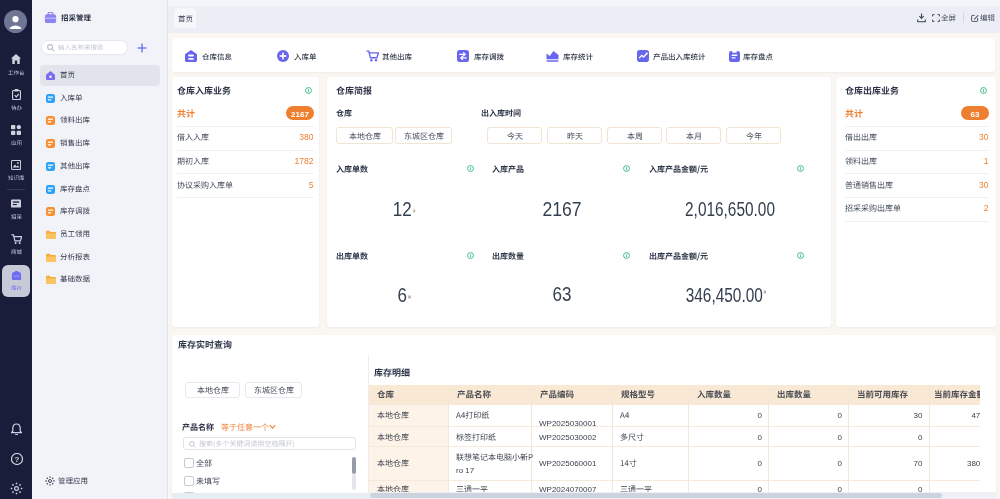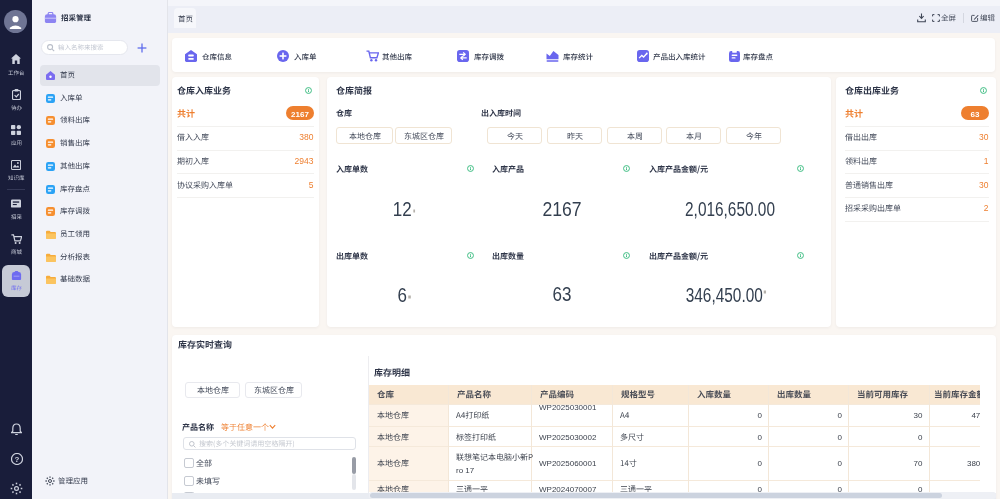--- a/index.html
+++ b/index.html
@@ -367,21 +367,21 @@
       <svg width="32.0" height="9.0" viewBox="0 0 32.0 9.0" style="display:block;overflow:visible">
         <path fill="#3f4656" d="M2.6 1.3H7.5V1.8H2.6ZM2.3 2.9H7.7V3.5H2.3ZM3.7 0.4H4.3V3.2H3.7ZM5.7 0.4H6.3V3.2H5.7ZM3.1 4.1H7V7.7H6.4V4.6H3.7V7.7H3.1ZM3.4 5.5H6.7V6H3.4ZM3.4 6.8H6.7V7.3H3.4ZM2.1 0.4 2.7 0.5Q2.4 1.2 2.1 1.9Q1.7 2.5 1.3 3.1Q0.9 3.7 0.5 4.1Q0.4 4.1 0.4 4Q0.3 3.8 0.3 3.7Q0.2 3.6 0.1 3.5Q0.5 3.2 0.9 2.6Q1.3 2.1 1.6 1.5Q1.9 1 2.1 0.4ZM1.3 2.4 1.8 1.8 1.9 1.9V7.7H1.3ZM10.4 1 10.7 0.5Q11.3 0.9 11.7 1.3Q12.1 1.8 12.4 2.3Q12.7 2.8 12.9 3.3Q13.2 3.8 13.4 4.3Q13.7 4.8 14 5.3Q14.3 5.7 14.7 6.2Q15.1 6.6 15.7 6.9Q15.7 7 15.6 7.1Q15.5 7.3 15.5 7.4Q15.4 7.5 15.4 7.6Q14.8 7.3 14.4 6.8Q14 6.4 13.6 5.9Q13.3 5.4 13 4.9Q12.8 4.3 12.5 3.8Q12.2 3.3 11.9 2.8Q11.6 2.3 11.3 1.8Q10.9 1.4 10.4 1ZM11.7 2.2 12.3 2.3Q12.1 3.6 11.6 4.6Q11.1 5.6 10.5 6.3Q9.8 7.1 8.9 7.6Q8.8 7.6 8.7 7.5Q8.6 7.4 8.5 7.3Q8.4 7.2 8.3 7.1Q9.7 6.4 10.5 5.2Q11.3 3.9 11.7 2.2ZM18.4 1 18.7 0.5Q19.3 0.9 19.7 1.3Q20.1 1.8 20.4 2.3Q20.7 2.8 20.9 3.3Q21.2 3.8 21.4 4.3Q21.7 4.8 22 5.3Q22.3 5.7 22.7 6.2Q23.1 6.6 23.7 6.9Q23.7 7 23.6 7.1Q23.5 7.3 23.5 7.4Q23.4 7.5 23.4 7.6Q22.8 7.3 22.4 6.8Q22 6.4 21.6 5.9Q21.3 5.4 21 4.9Q20.8 4.3 20.5 3.8Q20.2 3.3 19.9 2.8Q19.6 2.3 19.3 1.8Q18.9 1.4 18.4 1ZM19.7 2.2 20.3 2.3Q20.1 3.6 19.6 4.6Q19.1 5.6 18.5 6.3Q17.8 7.1 16.9 7.6Q16.8 7.6 16.7 7.5Q16.6 7.4 16.5 7.3Q16.4 7.2 16.3 7.1Q17.7 6.4 18.5 5.2Q19.3 3.9 19.7 2.2ZM26.1 2.6H31.3V3.2H26.1ZM25.9 5.9H31.6V6.4H25.9ZM28.7 3.6H29.3V7.7H28.7ZM26.6 5.1Q26.6 5 26.5 4.9Q26.5 4.8 26.5 4.7Q26.4 4.6 26.4 4.5Q26.5 4.5 26.6 4.3Q26.7 4.2 26.8 4Q26.9 3.9 27 3.7Q27.1 3.5 27.3 3.2Q27.4 2.9 27.6 2.6Q27.7 2.2 27.9 1.9L28.5 2.1Q28.3 2.6 28 3Q27.8 3.5 27.5 4Q27.3 4.4 27 4.7V4.8Q27 4.8 26.9 4.8Q26.9 4.8 26.8 4.9Q26.7 4.9 26.7 5Q26.6 5 26.6 5.1ZM26.6 5.1V4.6L26.9 4.4H31.1V5H27.4Q27 5 26.9 5Q26.7 5 26.6 5.1ZM25.3 1.1H31.6V1.7H25.3ZM25 1.1H25.6V3.4Q25.6 3.9 25.5 4.5Q25.5 5 25.4 5.6Q25.3 6.2 25.2 6.7Q25 7.3 24.8 7.7Q24.7 7.7 24.6 7.6Q24.5 7.5 24.4 7.5Q24.3 7.4 24.2 7.4Q24.5 6.9 24.6 6.4Q24.8 5.9 24.9 5.4Q24.9 4.9 24.9 4.4Q25 3.9 25 3.4ZM27.8 0.5 28.3 0.3Q28.5 0.5 28.6 0.8Q28.8 1.1 28.8 1.3L28.2 1.4Q28.2 1.2 28 1Q27.9 0.7 27.8 0.5Z"></path>
       </svg>
     </div>
 <div style="position:absolute;right:686.5px;top:137.3px;transform:translateY(-50%);transform-origin:right center;font:400 8.5px 'Liberation Sans',sans-serif;color:#ee7f2f;text-align:right;white-space:nowrap">380</div>
 <div style="position:absolute;left:177.0px;top:157.0px">
       <svg width="32.0" height="9.0" viewBox="0 0 32.0 9.0" style="display:block;overflow:visible">
         <path fill="#3f4656" d="M4.9 0.7H7.1V1.3H4.9ZM4.9 2.6H7.1V3.1H4.9ZM4.9 4.4H7.1V5H4.9ZM6.8 0.7H7.4V6.9Q7.4 7.2 7.4 7.3Q7.3 7.5 7.1 7.5Q6.9 7.6 6.7 7.6Q6.4 7.6 5.9 7.6Q5.9 7.5 5.8 7.4Q5.8 7.2 5.7 7.1Q6 7.1 6.3 7.1Q6.6 7.1 6.7 7.1Q6.8 7.1 6.8 7Q6.8 7 6.8 6.9ZM4.6 0.7H5.2V3.6Q5.2 4.1 5.2 4.6Q5.1 5.2 5.1 5.7Q5 6.3 4.8 6.8Q4.7 7.3 4.4 7.7Q4.3 7.7 4.2 7.6Q4.2 7.5 4.1 7.5Q4 7.4 3.9 7.4Q4.2 6.8 4.4 6.2Q4.6 5.5 4.6 4.9Q4.6 4.2 4.6 3.6ZM0.4 1.4H4.2V1.9H0.4ZM1.4 2.6H3.4V3.1H1.4ZM1.4 3.9H3.4V4.4H1.4ZM0.3 5.2H4.2V5.7H0.3ZM1.1 0.4H1.6V5.4H1.1ZM3.1 0.4H3.7V5.4H3.1ZM1.4 5.9 2 6.1Q1.8 6.5 1.5 6.9Q1.1 7.4 0.8 7.7Q0.8 7.6 0.7 7.6Q0.6 7.5 0.5 7.4Q0.4 7.4 0.3 7.3Q0.6 7.1 0.9 6.7Q1.2 6.3 1.4 5.9ZM2.6 6.1 3 5.9Q3.2 6.1 3.4 6.3Q3.5 6.5 3.7 6.7Q3.8 6.9 3.9 7.1L3.4 7.4Q3.3 7.2 3.2 7Q3 6.8 2.9 6.6Q2.7 6.3 2.6 6.1ZM11.3 1H15.1V1.6H11.3ZM14.8 1H15.4Q15.4 1 15.4 1.1Q15.4 1.1 15.4 1.2Q15.4 1.3 15.4 1.3Q15.3 2.9 15.3 3.9Q15.2 5 15.2 5.7Q15.1 6.4 15.1 6.7Q15 7.1 14.8 7.3Q14.7 7.4 14.6 7.5Q14.4 7.6 14.2 7.6Q14 7.6 13.7 7.6Q13.4 7.6 13 7.6Q13 7.5 13 7.3Q12.9 7.1 12.9 7Q13.2 7.1 13.5 7.1Q13.8 7.1 14 7.1Q14.1 7.1 14.2 7Q14.2 7 14.3 6.9Q14.4 6.8 14.5 6.5Q14.6 6.1 14.6 5.4Q14.7 4.8 14.7 3.7Q14.8 2.7 14.8 1.2ZM12.6 1.3 13.3 1.3Q13.2 2.4 13.1 3.4Q13 4.3 12.8 5.1Q12.6 5.9 12.2 6.6Q11.8 7.2 11.2 7.7Q11.2 7.6 11.1 7.5Q11 7.4 10.9 7.4Q10.8 7.3 10.8 7.2Q11.3 6.8 11.7 6.2Q12 5.6 12.2 4.9Q12.4 4.1 12.5 3.2Q12.6 2.3 12.6 1.3ZM9.6 4.1 10.2 3.3V7.7H9.6ZM11.1 3.3 11.5 3.6Q11.3 3.8 11.1 4.1Q10.8 4.3 10.7 4.5L10.4 4.2Q10.5 4 10.8 3.7Q11 3.5 11.1 3.3ZM8.4 1.7H10.8V2.3H8.4ZM10.1 3.7Q10.2 3.8 10.4 4Q10.6 4.1 10.8 4.4Q11 4.6 11.2 4.8Q11.3 5 11.4 5.1L11 5.6Q11 5.4 10.8 5.2Q10.6 5 10.4 4.7Q10.2 4.5 10.1 4.3Q9.9 4.1 9.8 4ZM10.6 1.7H10.7L10.9 1.7L11.2 2Q10.9 2.6 10.5 3.3Q10.1 4 9.6 4.6Q9.1 5.1 8.6 5.5Q8.6 5.5 8.5 5.3Q8.5 5.2 8.4 5.1Q8.3 5 8.3 5Q8.7 4.6 9.2 4.1Q9.6 3.6 10 3Q10.4 2.4 10.6 1.9ZM9.3 0.6 9.7 0.3Q9.9 0.6 10.1 0.9Q10.4 1.2 10.4 1.4L10 1.7Q9.9 1.5 9.7 1.1Q9.5 0.8 9.3 0.6ZM18.4 1 18.7 0.5Q19.3 0.9 19.7 1.3Q20.1 1.8 20.4 2.3Q20.7 2.8 20.9 3.3Q21.2 3.8 21.4 4.3Q21.7 4.8 22 5.3Q22.3 5.7 22.7 6.2Q23.1 6.6 23.7 6.9Q23.7 7 23.6 7.1Q23.5 7.3 23.5 7.4Q23.4 7.5 23.4 7.6Q22.8 7.3 22.4 6.8Q22 6.4 21.6 5.9Q21.3 5.4 21 4.9Q20.8 4.3 20.5 3.8Q20.2 3.3 19.9 2.8Q19.6 2.3 19.3 1.8Q18.9 1.4 18.4 1ZM19.7 2.2 20.3 2.3Q20.1 3.6 19.6 4.6Q19.1 5.6 18.5 6.3Q17.8 7.1 16.9 7.6Q16.8 7.6 16.7 7.5Q16.6 7.4 16.5 7.3Q16.4 7.2 16.3 7.1Q17.7 6.4 18.5 5.2Q19.3 3.9 19.7 2.2ZM26.1 2.6H31.3V3.2H26.1ZM25.9 5.9H31.6V6.4H25.9ZM28.7 3.6H29.3V7.7H28.7ZM26.6 5.1Q26.6 5 26.5 4.9Q26.5 4.8 26.5 4.7Q26.4 4.6 26.4 4.5Q26.5 4.5 26.6 4.3Q26.7 4.2 26.8 4Q26.9 3.9 27 3.7Q27.1 3.5 27.3 3.2Q27.4 2.9 27.6 2.6Q27.7 2.2 27.9 1.9L28.5 2.1Q28.3 2.6 28 3Q27.8 3.5 27.5 4Q27.3 4.4 27 4.7V4.8Q27 4.8 26.9 4.8Q26.9 4.8 26.8 4.9Q26.7 4.9 26.7 5Q26.6 5 26.6 5.1ZM26.6 5.1V4.6L26.9 4.4H31.1V5H27.4Q27 5 26.9 5Q26.7 5 26.6 5.1ZM25.3 1.1H31.6V1.7H25.3ZM25 1.1H25.6V3.4Q25.6 3.9 25.5 4.5Q25.5 5 25.4 5.6Q25.3 6.2 25.2 6.7Q25 7.3 24.8 7.7Q24.7 7.7 24.6 7.6Q24.5 7.5 24.4 7.5Q24.3 7.4 24.2 7.4Q24.5 6.9 24.6 6.4Q24.8 5.9 24.9 5.4Q24.9 4.9 24.9 4.4Q25 3.9 25 3.4ZM27.8 0.5 28.3 0.3Q28.5 0.5 28.6 0.8Q28.8 1.1 28.8 1.3L28.2 1.4Q28.2 1.2 28 1Q27.9 0.7 27.8 0.5Z"></path>
       </svg>
     </div>
-<div style="position:absolute;right:686.5px;top:161.0px;transform:translateY(-50%);transform-origin:right center;font:400 8.5px 'Liberation Sans',sans-serif;color:#ee7f2f;text-align:right;white-space:nowrap">2943</div>
+<div style="position:absolute;right:686.5px;top:161.0px;transform:translateY(-50%);transform-origin:right center;font:400 8.5px 'Liberation Sans',sans-serif;color:#ee7f2f;text-align:right;white-space:nowrap">1782</div>
 <div style="position:absolute;left:177.0px;top:180.7px">
       <svg width="56.0" height="9.0" viewBox="0 0 56.0 9.0" style="display:block;overflow:visible">
         <path fill="#3f4656" d="M0.4 2.2H2.7V2.8H0.4ZM1.3 0.3H1.9V7.7H1.3ZM3 1.8H6.3V2.4H3ZM6.1 1.8H6.7Q6.7 1.8 6.7 1.9Q6.7 2 6.7 2Q6.6 2.1 6.6 2.1Q6.6 3.5 6.6 4.4Q6.6 5.3 6.5 5.9Q6.5 6.5 6.4 6.8Q6.3 7.1 6.2 7.3Q6.1 7.4 6 7.5Q5.8 7.6 5.6 7.6Q5.4 7.6 5.1 7.6Q4.8 7.6 4.5 7.6Q4.5 7.4 4.5 7.3Q4.4 7.1 4.3 7Q4.7 7 5 7Q5.3 7 5.4 7Q5.5 7 5.6 7Q5.6 7 5.7 6.9Q5.8 6.8 5.8 6.5Q5.9 6.2 5.9 5.6Q6 5.1 6 4.2Q6 3.3 6.1 2ZM3.1 3.2 3.6 3.4Q3.5 4 3.3 4.6Q3.1 5.2 2.8 5.6Q2.7 5.6 2.7 5.5Q2.6 5.4 2.5 5.4Q2.4 5.3 2.3 5.3Q2.6 4.9 2.8 4.4Q3 3.8 3.1 3.2ZM6.7 3.4 7.2 3.3Q7.3 3.6 7.4 4.1Q7.6 4.5 7.6 4.9Q7.7 5.2 7.8 5.5L7.2 5.7Q7.2 5.4 7.1 5Q7 4.6 6.9 4.2Q6.8 3.7 6.7 3.4ZM4.4 0.4H5V1.8Q5 2.5 4.9 3.2Q4.8 4 4.6 4.8Q4.4 5.5 3.9 6.3Q3.5 7 2.7 7.7Q2.7 7.6 2.6 7.5Q2.5 7.5 2.4 7.4Q2.3 7.3 2.2 7.3Q3 6.7 3.4 6Q3.9 5.3 4.1 4.6Q4.3 3.8 4.3 3.1Q4.4 2.4 4.4 1.8ZM11.5 0.9Q11.8 2.4 12.3 3.7Q12.8 5 13.7 5.8Q14.5 6.7 15.8 7.2Q15.7 7.2 15.7 7.3Q15.6 7.4 15.5 7.5Q15.4 7.6 15.4 7.7Q14.4 7.3 13.6 6.7Q12.9 6.1 12.4 5.2Q11.9 4.4 11.5 3.3Q11.2 2.2 11 1ZM12.3 0.7 12.8 0.5Q13 0.7 13.2 1Q13.3 1.3 13.5 1.6Q13.6 1.9 13.7 2.1L13.1 2.4Q13.1 2.2 12.9 1.9Q12.8 1.6 12.7 1.3Q12.5 1 12.3 0.7ZM14.7 0.8 15.3 0.9Q15.1 2 14.8 3.1Q14.5 4.1 14 5Q13.5 5.8 12.7 6.5Q11.9 7.2 10.8 7.7Q10.8 7.7 10.7 7.6Q10.7 7.5 10.6 7.4Q10.5 7.3 10.5 7.2Q11.5 6.8 12.3 6.1Q13 5.5 13.5 4.6Q13.9 3.8 14.2 2.9Q14.5 1.9 14.7 0.8ZM8.9 0.9 9.3 0.5Q9.5 0.7 9.7 0.9Q9.9 1.2 10.1 1.4Q10.3 1.6 10.4 1.7L9.9 2.1Q9.8 1.9 9.6 1.7Q9.5 1.5 9.3 1.3Q9.1 1.1 8.9 0.9ZM9.5 7.5 9.4 6.9 9.6 6.7 11 5.6Q11.1 5.8 11.1 5.9Q11.2 6.1 11.2 6.2Q10.7 6.5 10.4 6.8Q10.1 7 9.9 7.1Q9.7 7.3 9.6 7.3Q9.6 7.4 9.5 7.5ZM8.4 2.8H10V3.4H8.4ZM9.5 7.5Q9.5 7.4 9.4 7.3Q9.3 7.2 9.3 7.2Q9.2 7.1 9.2 7Q9.2 7 9.4 6.7Q9.5 6.5 9.5 6.2V2.8H10.1V6.7Q10.1 6.7 10 6.7Q10 6.8 9.9 6.9Q9.8 7 9.7 7.1Q9.6 7.2 9.6 7.3Q9.5 7.4 9.5 7.5ZM22.4 1.5 23 1.8Q22.8 2.1 22.6 2.5Q22.4 2.8 22.2 3.1Q21.9 3.5 21.7 3.7L21.2 3.5Q21.4 3.2 21.6 2.9Q21.9 2.5 22.1 2.2Q22.3 1.8 22.4 1.5ZM17.1 2.1 17.7 1.8Q17.9 2.2 18.1 2.6Q18.4 3 18.5 3.3L17.9 3.6Q17.8 3.2 17.6 2.8Q17.4 2.4 17.1 2.1ZM19.3 1.8 19.9 1.6Q20 1.8 20.1 2.1Q20.2 2.4 20.3 2.6Q20.4 2.8 20.4 3L19.8 3.2Q19.8 2.9 19.6 2.5Q19.5 2.1 19.3 1.8ZM19.7 3.3H20.3V7.7H19.7ZM16.5 4H23.5V4.6H16.5ZM22.6 0.4 23.1 1Q22.5 1.1 21.7 1.2Q21 1.2 20.2 1.3Q19.3 1.4 18.5 1.4Q17.7 1.5 16.9 1.5Q16.9 1.4 16.9 1.3Q16.8 1.2 16.8 1.1Q16.8 1 16.7 1Q17.5 0.9 18.3 0.9Q19.1 0.8 19.9 0.7Q20.7 0.7 21.4 0.6Q22.1 0.5 22.6 0.4ZM19.5 4.3 20 4.5Q19.7 4.9 19.3 5.4Q19 5.8 18.5 6.2Q18.1 6.5 17.6 6.8Q17.2 7.2 16.7 7.4Q16.7 7.3 16.6 7.2Q16.5 7.1 16.4 7Q16.4 6.9 16.3 6.8Q16.7 6.7 17.2 6.4Q17.6 6.1 18.1 5.8Q18.5 5.4 18.9 5Q19.2 4.6 19.5 4.3ZM20.5 4.2Q20.7 4.6 21.1 5Q21.5 5.4 21.9 5.7Q22.3 6.1 22.8 6.4Q23.3 6.6 23.7 6.8Q23.7 6.9 23.6 7Q23.5 7.1 23.4 7.2Q23.3 7.3 23.3 7.4Q22.8 7.1 22.4 6.8Q21.9 6.5 21.5 6.1Q21 5.8 20.6 5.3Q20.2 4.9 20 4.5ZM25.7 2H26.2V4.1Q26.2 4.5 26.2 5Q26.1 5.5 26 5.9Q25.8 6.4 25.5 6.9Q25.2 7.3 24.6 7.7Q24.6 7.6 24.5 7.5Q24.4 7.4 24.3 7.3Q24.8 7 25.1 6.6Q25.4 6.2 25.5 5.7Q25.6 5.3 25.7 4.9Q25.7 4.4 25.7 4.1ZM26.1 6.1 26.5 5.8Q26.7 6 26.9 6.3Q27.1 6.5 27.3 6.8Q27.5 7 27.6 7.2L27.2 7.5Q27.1 7.4 26.9 7.1Q26.7 6.8 26.5 6.6Q26.3 6.3 26.1 6.1ZM24.6 0.8H27.3V5.6H26.8V1.3H25.1V5.6H24.6ZM28.6 0.3 29.1 0.4Q29 1 28.8 1.5Q28.6 2.1 28.3 2.5Q28.1 3 27.8 3.4Q27.8 3.3 27.7 3.3Q27.6 3.2 27.5 3.1Q27.4 3.1 27.3 3Q27.6 2.7 27.8 2.2Q28.1 1.8 28.3 1.3Q28.4 0.8 28.6 0.3ZM28.5 1.6H31.1V2.1H28.2ZM30.9 1.6H31.5Q31.5 1.6 31.5 1.6Q31.5 1.7 31.5 1.8Q31.5 1.9 31.5 1.9Q31.4 3.3 31.4 4.3Q31.3 5.3 31.3 5.9Q31.2 6.5 31.1 6.8Q31.1 7.2 31 7.3Q30.8 7.5 30.7 7.6Q30.6 7.6 30.4 7.7Q30.2 7.7 29.9 7.7Q29.6 7.7 29.4 7.7Q29.3 7.5 29.3 7.4Q29.3 7.2 29.2 7.1Q29.5 7.1 29.8 7.1Q30 7.1 30.1 7.1Q30.2 7.1 30.3 7.1Q30.4 7 30.4 7Q30.5 6.9 30.6 6.5Q30.7 6.2 30.7 5.6Q30.8 5 30.8 4Q30.8 3.1 30.9 1.7ZM27.9 6 27.8 5.5 28.1 5.3 30.1 4.9Q30.1 5.1 30.1 5.2Q30.1 5.3 30.2 5.4Q29.5 5.6 29 5.6Q28.6 5.7 28.4 5.8Q28.2 5.8 28 5.9Q27.9 5.9 27.9 6ZM27.9 6Q27.9 5.9 27.8 5.8Q27.8 5.7 27.8 5.6Q27.7 5.5 27.7 5.4Q27.8 5.4 27.9 5.3Q28 5.2 28 4.9Q28.1 4.8 28.2 4.5Q28.3 4.1 28.5 3.7Q28.6 3.2 28.7 2.8L29.2 2.9Q29.1 3.4 29 3.9Q28.8 4.4 28.6 4.8Q28.4 5.3 28.2 5.6V5.6Q28.2 5.6 28.2 5.7Q28.1 5.7 28.1 5.8Q28 5.8 27.9 5.9Q27.9 5.9 27.9 6ZM29.4 4 29.8 3.8Q29.9 4.2 30.1 4.5Q30.2 4.9 30.3 5.2Q30.4 5.5 30.5 5.8L30 6Q30 5.7 29.9 5.4Q29.8 5 29.6 4.7Q29.5 4.3 29.4 4ZM34.4 1 34.7 0.5Q35.3 0.9 35.7 1.3Q36.1 1.8 36.4 2.3Q36.7 2.8 36.9 3.3Q37.2 3.8 37.4 4.3Q37.7 4.8 38 5.3Q38.3 5.7 38.7 6.2Q39.1 6.6 39.7 6.9Q39.7 7 39.6 7.1Q39.5 7.3 39.5 7.4Q39.4 7.5 39.4 7.6Q38.8 7.3 38.4 6.8Q38 6.4 37.6 5.9Q37.3 5.4 37 4.9Q36.8 4.3 36.5 3.8Q36.2 3.3 35.9 2.8Q35.6 2.3 35.3 1.8Q34.9 1.4 34.4 1ZM35.7 2.2 36.3 2.3Q36.1 3.6 35.6 4.6Q35.1 5.6 34.5 6.3Q33.8 7.1 32.9 7.6Q32.8 7.6 32.7 7.5Q32.6 7.4 32.5 7.3Q32.4 7.2 32.3 7.1Q33.7 6.4 34.5 5.2Q35.3 3.9 35.7 2.2ZM42.1 2.6H47.3V3.2H42.1ZM41.9 5.9H47.6V6.4H41.9ZM44.7 3.6H45.3V7.7H44.7ZM42.6 5.1Q42.6 5 42.5 4.9Q42.5 4.8 42.5 4.7Q42.4 4.6 42.4 4.5Q42.5 4.5 42.6 4.3Q42.7 4.2 42.8 4Q42.9 3.9 43 3.7Q43.1 3.5 43.3 3.2Q43.4 2.9 43.6 2.6Q43.7 2.2 43.9 1.9L44.5 2.1Q44.3 2.6 44 3Q43.8 3.5 43.5 4Q43.3 4.4 43 4.7V4.8Q43 4.8 42.9 4.8Q42.9 4.8 42.8 4.9Q42.7 4.9 42.7 5Q42.6 5 42.6 5.1ZM42.6 5.1V4.6L42.9 4.4H47.1V5H43.4Q43 5 42.9 5Q42.7 5 42.6 5.1ZM41.3 1.1H47.6V1.7H41.3ZM41 1.1H41.6V3.4Q41.6 3.9 41.5 4.5Q41.5 5 41.4 5.6Q41.3 6.2 41.2 6.7Q41 7.3 40.8 7.7Q40.7 7.7 40.6 7.6Q40.5 7.5 40.4 7.5Q40.3 7.4 40.2 7.4Q40.5 6.9 40.6 6.4Q40.8 5.9 40.9 5.4Q40.9 4.9 40.9 4.4Q41 3.9 41 3.4ZM43.8 0.5 44.3 0.3Q44.5 0.5 44.6 0.8Q44.8 1.1 44.8 1.3L44.2 1.4Q44.2 1.2 44 1Q43.9 0.7 43.8 0.5ZM51.7 2H52.3V7.7H51.7ZM49.8 3.5V4.4H54.3V3.5ZM49.8 2.2V3.1H54.3V2.2ZM49.2 1.7H54.9V4.9H49.2ZM48.4 5.7H55.6V6.2H48.4ZM49.9 0.6 50.4 0.4Q50.6 0.6 50.9 1Q51.1 1.3 51.3 1.5L50.7 1.8Q50.6 1.6 50.4 1.2Q50.1 0.9 49.9 0.6ZM53.7 0.4 54.3 0.6Q54.1 1 53.8 1.3Q53.5 1.7 53.3 2L52.8 1.8Q52.9 1.6 53.1 1.4Q53.3 1.1 53.4 0.8Q53.6 0.6 53.7 0.4Z"></path>
       </svg>
     </div>
 <div style="position:absolute;right:686.5px;top:184.7px;transform:translateY(-50%);transform-origin:right center;font:400 8.5px 'Liberation Sans',sans-serif;color:#ee7f2f;text-align:right;white-space:nowrap">5</div>
 <div style="position:absolute;left:177px;top:125.8px;width:136.5px;height:1px;background:#f2f1ef"></div>
 <div style="position:absolute;left:177px;top:149.5px;width:136.5px;height:1px;background:#f2f1ef"></div>
 <div style="position:absolute;left:177px;top:173.2px;width:136.5px;height:1px;background:#f2f1ef"></div>
 <div style="position:absolute;left:177px;top:196.9px;width:136.5px;height:1px;background:#f2f1ef"></div>
@@ -678,21 +678,21 @@
 <div style="position:absolute;left:8.5px;top:76.0px">
         <svg width="32.0" height="9.0" viewBox="0 0 32.0 9.0" style="display:block;overflow:visible">
           <path fill="#3c424d" d="M0.5 2H7.5V2.6H0.5ZM1.8 5.6H6.2V6.2H1.8ZM3.7 0.3H4.3V7.7H3.7ZM3.1 2.2 3.6 2.4Q3.3 3.2 2.9 4Q2.4 4.7 1.9 5.4Q1.4 6 0.7 6.4Q0.7 6.3 0.6 6.2Q0.5 6.2 0.5 6.1Q0.4 6 0.3 5.9Q0.9 5.6 1.4 5Q2 4.4 2.4 3.7Q2.8 3 3.1 2.2ZM4.9 2.2Q5.1 3 5.6 3.7Q6 4.4 6.6 5Q7.1 5.5 7.7 5.9Q7.6 5.9 7.6 6Q7.5 6.1 7.4 6.2Q7.3 6.3 7.2 6.4Q6.6 6 6.1 5.4Q5.5 4.7 5.1 4Q4.6 3.2 4.3 2.4ZM13.1 0.3H13.6V5.9H13.1ZM10.6 3.6 14.9 1.8 15.1 2.3 10.8 4.2ZM11.4 1.1H12V6.4Q12 6.6 12.1 6.8Q12.1 6.9 12.2 6.9Q12.4 7 12.6 7Q12.7 7 12.9 7Q13.1 7 13.3 7Q13.6 7 13.8 7Q14.1 7 14.3 7Q14.5 7 14.6 7Q14.8 7 14.9 6.9Q15 6.8 15.1 6.5Q15.1 6.3 15.2 5.8Q15.3 5.9 15.4 6Q15.6 6 15.7 6Q15.7 6.6 15.6 6.9Q15.5 7.2 15.2 7.4Q15 7.5 14.6 7.5Q14.5 7.5 14.3 7.5Q14.1 7.5 13.9 7.5Q13.6 7.5 13.3 7.5Q13.1 7.5 12.9 7.5Q12.7 7.5 12.6 7.5Q12.2 7.5 11.9 7.4Q11.6 7.3 11.5 7.1Q11.4 6.8 11.4 6.4ZM14.8 1.9H14.7L14.8 1.8L15 1.7L15.4 1.8L15.3 1.9Q15.3 2.5 15.3 3Q15.3 3.5 15.3 3.9Q15.3 4.3 15.3 4.6Q15.3 4.8 15.3 5Q15.2 5.2 15.1 5.3Q15 5.4 14.8 5.5Q14.7 5.5 14.5 5.5Q14.2 5.6 14.1 5.6Q14.1 5.4 14 5.3Q14 5.1 13.9 5Q14.1 5 14.2 5Q14.4 5 14.5 5Q14.6 5 14.6 5Q14.7 5 14.7 4.8Q14.7 4.7 14.7 4.5Q14.8 4.3 14.8 3.9Q14.8 3.5 14.8 3Q14.8 2.5 14.8 1.9ZM8.3 2.2H10.9V2.8H8.3ZM9.4 0.4H9.9V5.6H9.4ZM8.3 5.8Q8.6 5.7 9 5.5Q9.4 5.3 9.9 5.1Q10.4 5 10.8 4.8L11 5.3Q10.3 5.6 9.7 5.9Q9 6.2 8.5 6.4ZM18.2 3.2H21.7V3.7H18.2ZM17.8 3.2H18.5V6.4Q18.5 6.6 18.5 6.7Q18.6 6.8 18.7 6.8Q18.9 6.9 19.3 6.9Q19.4 6.9 19.6 6.9Q19.8 6.9 20.1 6.9Q20.4 6.9 20.7 6.9Q21 6.9 21.2 6.9Q21.4 6.9 21.6 6.9Q21.9 6.9 22 6.8Q22.2 6.7 22.2 6.4Q22.3 6.2 22.3 5.7Q22.4 5.7 22.5 5.8Q22.6 5.8 22.7 5.9Q22.8 5.9 22.9 5.9Q22.9 6.5 22.8 6.9Q22.6 7.2 22.4 7.3Q22.1 7.5 21.6 7.5Q21.5 7.5 21.3 7.5Q21.2 7.5 20.9 7.5Q20.7 7.5 20.4 7.5Q20.1 7.5 19.9 7.5Q19.7 7.5 19.5 7.5Q19.3 7.5 19.2 7.5Q18.7 7.5 18.4 7.4Q18.1 7.3 18 7.1Q17.8 6.8 17.8 6.4ZM20 0.3 20.5 0.6Q20.1 1.3 19.5 1.9Q18.9 2.5 18.2 3Q17.4 3.6 16.7 3.9Q16.6 3.8 16.5 3.7Q16.4 3.5 16.2 3.4Q17 3.1 17.7 2.6Q18.4 2.1 19 1.5Q19.6 1 20 0.3ZM20.2 0.7Q21 1.6 21.8 2.2Q22.7 2.8 23.8 3.3Q23.6 3.4 23.5 3.5Q23.4 3.7 23.4 3.8Q22.7 3.4 22 3Q21.4 2.6 20.8 2.1Q20.3 1.6 19.7 0.9ZM21.5 3.2H22.1Q22.1 3.2 22.1 3.2Q22.1 3.3 22.1 3.3Q22.1 3.4 22.1 3.4Q22.1 4.1 22 4.6Q22 5 21.9 5.2Q21.9 5.5 21.8 5.6Q21.7 5.7 21.6 5.7Q21.4 5.8 21.2 5.8Q21.1 5.8 20.8 5.8Q20.5 5.8 20.1 5.8Q20.1 5.7 20.1 5.5Q20 5.4 20 5.2Q20.3 5.3 20.6 5.3Q20.9 5.3 21 5.3Q21.2 5.3 21.3 5.2Q21.3 5.2 21.4 4.9Q21.4 4.7 21.4 4.3Q21.5 3.9 21.5 3.3ZM26.1 2.6H31.3V3.2H26.1ZM25.9 5.9H31.6V6.4H25.9ZM28.7 3.6H29.3V7.7H28.7ZM26.6 5.1Q26.6 5 26.5 4.9Q26.5 4.8 26.5 4.7Q26.4 4.6 26.4 4.5Q26.5 4.5 26.6 4.3Q26.7 4.2 26.8 4Q26.9 3.9 27 3.7Q27.1 3.5 27.3 3.2Q27.4 2.9 27.6 2.6Q27.7 2.2 27.9 1.9L28.5 2.1Q28.3 2.6 28 3Q27.8 3.5 27.5 4Q27.3 4.4 27 4.7V4.8Q27 4.8 26.9 4.8Q26.9 4.8 26.8 4.9Q26.7 4.9 26.7 5Q26.6 5 26.6 5.1ZM26.6 5.1V4.6L26.9 4.4H31.1V5H27.4Q27 5 26.9 5Q26.7 5 26.6 5.1ZM25.3 1.1H31.6V1.7H25.3ZM25 1.1H25.6V3.4Q25.6 3.9 25.5 4.5Q25.5 5 25.4 5.6Q25.3 6.2 25.2 6.7Q25 7.3 24.8 7.7Q24.7 7.7 24.6 7.6Q24.5 7.5 24.4 7.5Q24.3 7.4 24.2 7.4Q24.5 6.9 24.6 6.4Q24.8 5.9 24.9 5.4Q24.9 4.9 24.9 4.4Q25 3.9 25 3.4ZM27.8 0.5 28.3 0.3Q28.5 0.5 28.6 0.8Q28.8 1.1 28.8 1.3L28.2 1.4Q28.2 1.2 28 1Q27.9 0.7 27.8 0.5Z"></path>
         </svg>
       </div>
 <div style="position:absolute;left:88.0px;top:76.0px">
         <svg width="33.3" height="9.0" viewBox="0 0 33.3 9.0" style="display:block;overflow:visible">
           <path fill="#3c424d" d="M0 7 2 1.2H2.8L4.8 7H4L3 3.8Q2.9 3.3 2.7 2.8Q2.6 2.3 2.4 1.8H2.4Q2.3 2.3 2.1 2.8Q2 3.3 1.8 3.8L0.8 7ZM1.1 5.2V4.7H3.8V5.2ZM7.6 7V3Q7.6 2.8 7.6 2.5Q7.6 2.2 7.6 2H7.6Q7.5 2.2 7.4 2.4Q7.2 2.6 7.1 2.8L5.8 4.8H9.1V5.4H5V4.9L7.5 1.2H8.3V7ZM9.6 4.6Q10 4.5 10.5 4.3Q11 4.2 11.5 4Q12.1 3.9 12.6 3.7L12.7 4.3Q11.9 4.5 11.2 4.8Q10.4 5 9.8 5.2ZM9.7 1.9H12.6V2.5H9.7ZM10.9 0.3H11.5V6.9Q11.5 7.1 11.4 7.3Q11.4 7.4 11.2 7.5Q11 7.6 10.8 7.6Q10.5 7.6 10.1 7.6Q10.1 7.5 10 7.3Q10 7.2 9.9 7Q10.2 7 10.4 7Q10.7 7 10.7 7Q10.9 7 10.9 6.9ZM12.6 1H17V1.6H12.6ZM14.9 1.2H15.6V6.8Q15.6 7.1 15.5 7.3Q15.4 7.4 15.2 7.5Q15 7.6 14.6 7.6Q14.2 7.6 13.6 7.6Q13.6 7.5 13.6 7.4Q13.5 7.3 13.5 7.2Q13.4 7.1 13.4 7Q13.7 7 13.9 7Q14.2 7 14.4 7Q14.6 7 14.7 7Q14.8 7 14.9 6.9Q14.9 6.9 14.9 6.8ZM18.4 3.1H21V3.7H18.4ZM24 0.9H24.6V5.7Q24.6 5.9 24.6 6.1Q24.5 6.2 24.3 6.3Q24.1 6.4 23.8 6.4Q23.5 6.4 23 6.4Q23 6.4 23 6.2Q22.9 6.1 22.9 6Q22.8 5.9 22.8 5.8Q23.2 5.8 23.5 5.8Q23.8 5.8 23.8 5.8Q24 5.8 24 5.8Q24 5.7 24 5.6ZM21.6 0.9H24.3V1.5H22.2V7.7H21.6ZM20.5 0.5 20.9 1Q20.6 1.1 20.1 1.3Q19.7 1.4 19.2 1.5Q18.8 1.6 18.3 1.7Q18.3 1.6 18.2 1.5Q18.2 1.4 18.1 1.3Q18.5 1.2 19 1Q19.4 0.9 19.8 0.8Q20.2 0.6 20.5 0.5ZM18.1 1.3H18.7V6.2L18 6.7Q18 6.7 18 6.5Q17.9 6.4 17.9 6.3Q17.8 6.2 17.8 6.1Q17.9 6.1 18 5.9Q18.1 5.8 18.1 5.6ZM18 6.7 18 6.2 18.3 6 20.9 5.3Q20.9 5.5 20.9 5.6Q20.9 5.8 21 5.9Q20.2 6.1 19.8 6.2Q19.3 6.3 19 6.4Q18.6 6.5 18.5 6.6Q18.3 6.6 18.2 6.7Q18.1 6.7 18 6.7ZM25.9 5.6Q25.9 5.5 25.8 5.4Q25.8 5.3 25.8 5.2Q25.7 5.1 25.7 5Q25.8 5 26 4.9Q26.1 4.7 26.3 4.5Q26.4 4.4 26.6 4.2Q26.8 3.9 27.1 3.6Q27.3 3.2 27.6 2.8Q27.8 2.5 28 2L28.5 2.4Q28 3.2 27.4 3.9Q26.9 4.7 26.3 5.3V5.3Q26.3 5.3 26.2 5.3Q26.2 5.3 26.1 5.4Q26 5.4 25.9 5.5Q25.9 5.5 25.9 5.6ZM25.9 5.6 25.8 5.1 26.1 4.9 28.5 4.5Q28.5 4.6 28.5 4.7Q28.5 4.9 28.5 5Q27.7 5.1 27.2 5.2Q26.7 5.3 26.4 5.4Q26.2 5.5 26.1 5.5Q25.9 5.5 25.9 5.6ZM25.8 3.7Q25.8 3.6 25.8 3.5Q25.7 3.4 25.7 3.3Q25.7 3.2 25.6 3.1Q25.7 3.1 25.8 2.9Q26 2.8 26.1 2.6Q26.2 2.5 26.3 2.3Q26.4 2 26.6 1.7Q26.8 1.4 26.9 1Q27.1 0.7 27.2 0.3L27.8 0.6Q27.6 1.1 27.3 1.6Q27 2.1 26.8 2.5Q26.5 3 26.2 3.3V3.3Q26.2 3.3 26.1 3.4Q26.1 3.4 26 3.5Q25.9 3.5 25.9 3.6Q25.8 3.6 25.8 3.7ZM25.8 3.7 25.8 3.2 26.1 3 27.6 2.9Q27.6 3 27.6 3.1Q27.6 3.3 27.6 3.4Q27 3.4 26.7 3.5Q26.4 3.5 26.2 3.6Q26 3.6 26 3.6Q25.9 3.6 25.8 3.7ZM25.7 6.6Q26 6.5 26.5 6.4Q26.9 6.3 27.4 6.2Q27.9 6.1 28.5 6L28.5 6.5Q27.8 6.7 27.1 6.9Q26.4 7.1 25.8 7.2ZM30.8 1.1H31.4Q31.3 2.1 31.4 3Q31.4 3.9 31.5 4.7Q31.6 5.4 31.7 5.9Q31.8 6.4 32 6.7Q32.1 7 32.3 7Q32.4 7 32.5 6.7Q32.5 6.4 32.5 5.8Q32.6 5.8 32.8 5.9Q32.9 6 33 6Q33 6.6 32.9 7Q32.8 7.3 32.7 7.5Q32.5 7.6 32.2 7.6Q31.9 7.6 31.7 7.3Q31.4 6.9 31.2 6.3Q31.1 5.7 31 4.9Q30.9 4.1 30.8 3.1Q30.8 2.2 30.8 1.1ZM29.2 3.4H32.8V4H29.2ZM32.3 0.4 32.7 0.9Q32.2 1 31.6 1.1Q31 1.3 30.3 1.4Q29.6 1.5 29 1.5Q29 1.4 28.9 1.3Q28.9 1.1 28.8 1.1Q29.4 1 30.1 0.9Q30.7 0.8 31.3 0.6Q31.8 0.5 32.3 0.4ZM28.8 7.7 28.8 7.2 29 6.9 30.8 6.4Q30.8 6.5 30.8 6.7Q30.8 6.8 30.9 6.9Q30.2 7.1 29.9 7.3Q29.5 7.4 29.3 7.5Q29.1 7.6 29 7.6Q28.9 7.7 28.8 7.7ZM28.8 7.7Q28.8 7.6 28.7 7.5Q28.7 7.4 28.7 7.4Q28.6 7.3 28.6 7.2Q28.6 7.2 28.7 7Q28.8 6.9 28.8 6.7V1.1H29.4V7.1Q29.4 7.1 29.3 7.2Q29.2 7.2 29.1 7.3Q29 7.4 28.9 7.5Q28.8 7.6 28.8 7.7Z"></path>
         </svg>
       </div>
-<div style="position:absolute;left:171.0px;top:72px;transform:translateY(-50%);font:400 8px 'Liberation Sans';color:#3c424d;white-space:nowrap">WP2025030001</div>
+<div style="position:absolute;left:171.0px;top:88px;transform:translateY(-50%);font:400 8px 'Liberation Sans';color:#3c424d;white-space:nowrap">WP2025030001</div>
 <div style="position:absolute;left:252.0px;top:76.0px">
         <svg width="9.3" height="9.0" viewBox="0 0 9.3 9.0" style="display:block;overflow:visible">
           <path fill="#3c424d" d="M0 7 2 1.2H2.8L4.8 7H4L3 3.8Q2.9 3.3 2.7 2.8Q2.6 2.3 2.4 1.8H2.4Q2.3 2.3 2.1 2.8Q2 3.3 1.8 3.8L0.8 7ZM1.1 5.2V4.7H3.8V5.2ZM7.6 7V3Q7.6 2.8 7.6 2.5Q7.6 2.2 7.6 2H7.6Q7.5 2.2 7.4 2.4Q7.2 2.6 7.1 2.8L5.8 4.8H9.1V5.4H5V4.9L7.5 1.2H8.3V7Z"></path>
         </svg>
       </div>
 <div style="position:absolute;right:218.0px;top:80.0px;transform:translateY(-50%);font:400 8px 'Liberation Sans';color:#3c424d;white-space:nowrap">0</div>
 <div style="position:absolute;right:138.0px;top:80.0px;transform:translateY(-50%);font:400 8px 'Liberation Sans';color:#3c424d;white-space:nowrap">0</div>
 <div style="position:absolute;right:57.5px;top:80.0px;transform:translateY(-50%);font:400 8px 'Liberation Sans';color:#3c424d;white-space:nowrap">30</div>
 <div style="position:absolute;right:-0.3px;top:80.0px;transform:translateY(-50%);font:400 8px 'Liberation Sans';color:#3c424d;white-space:nowrap">47</div>
 <div style="position:absolute;left:8.5px;top:97.5px">

